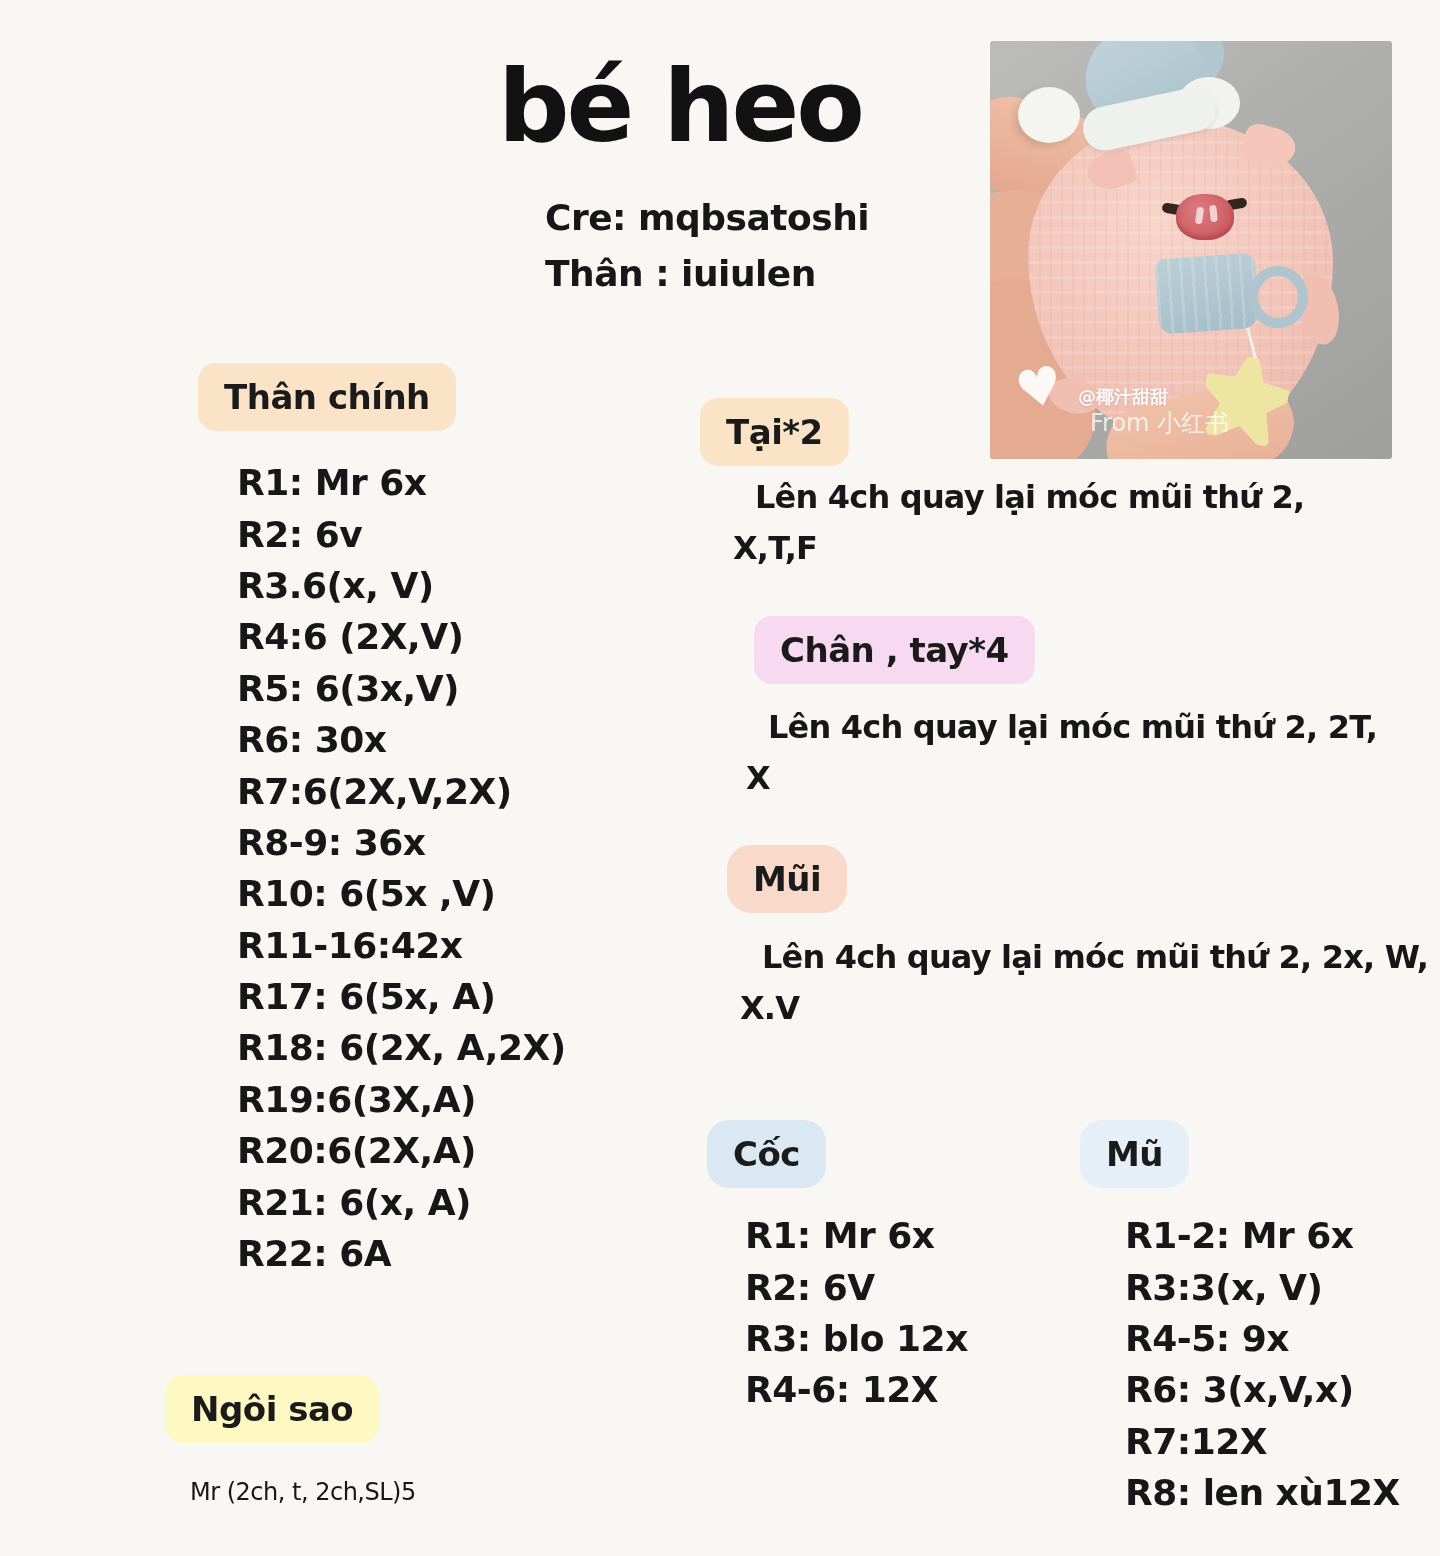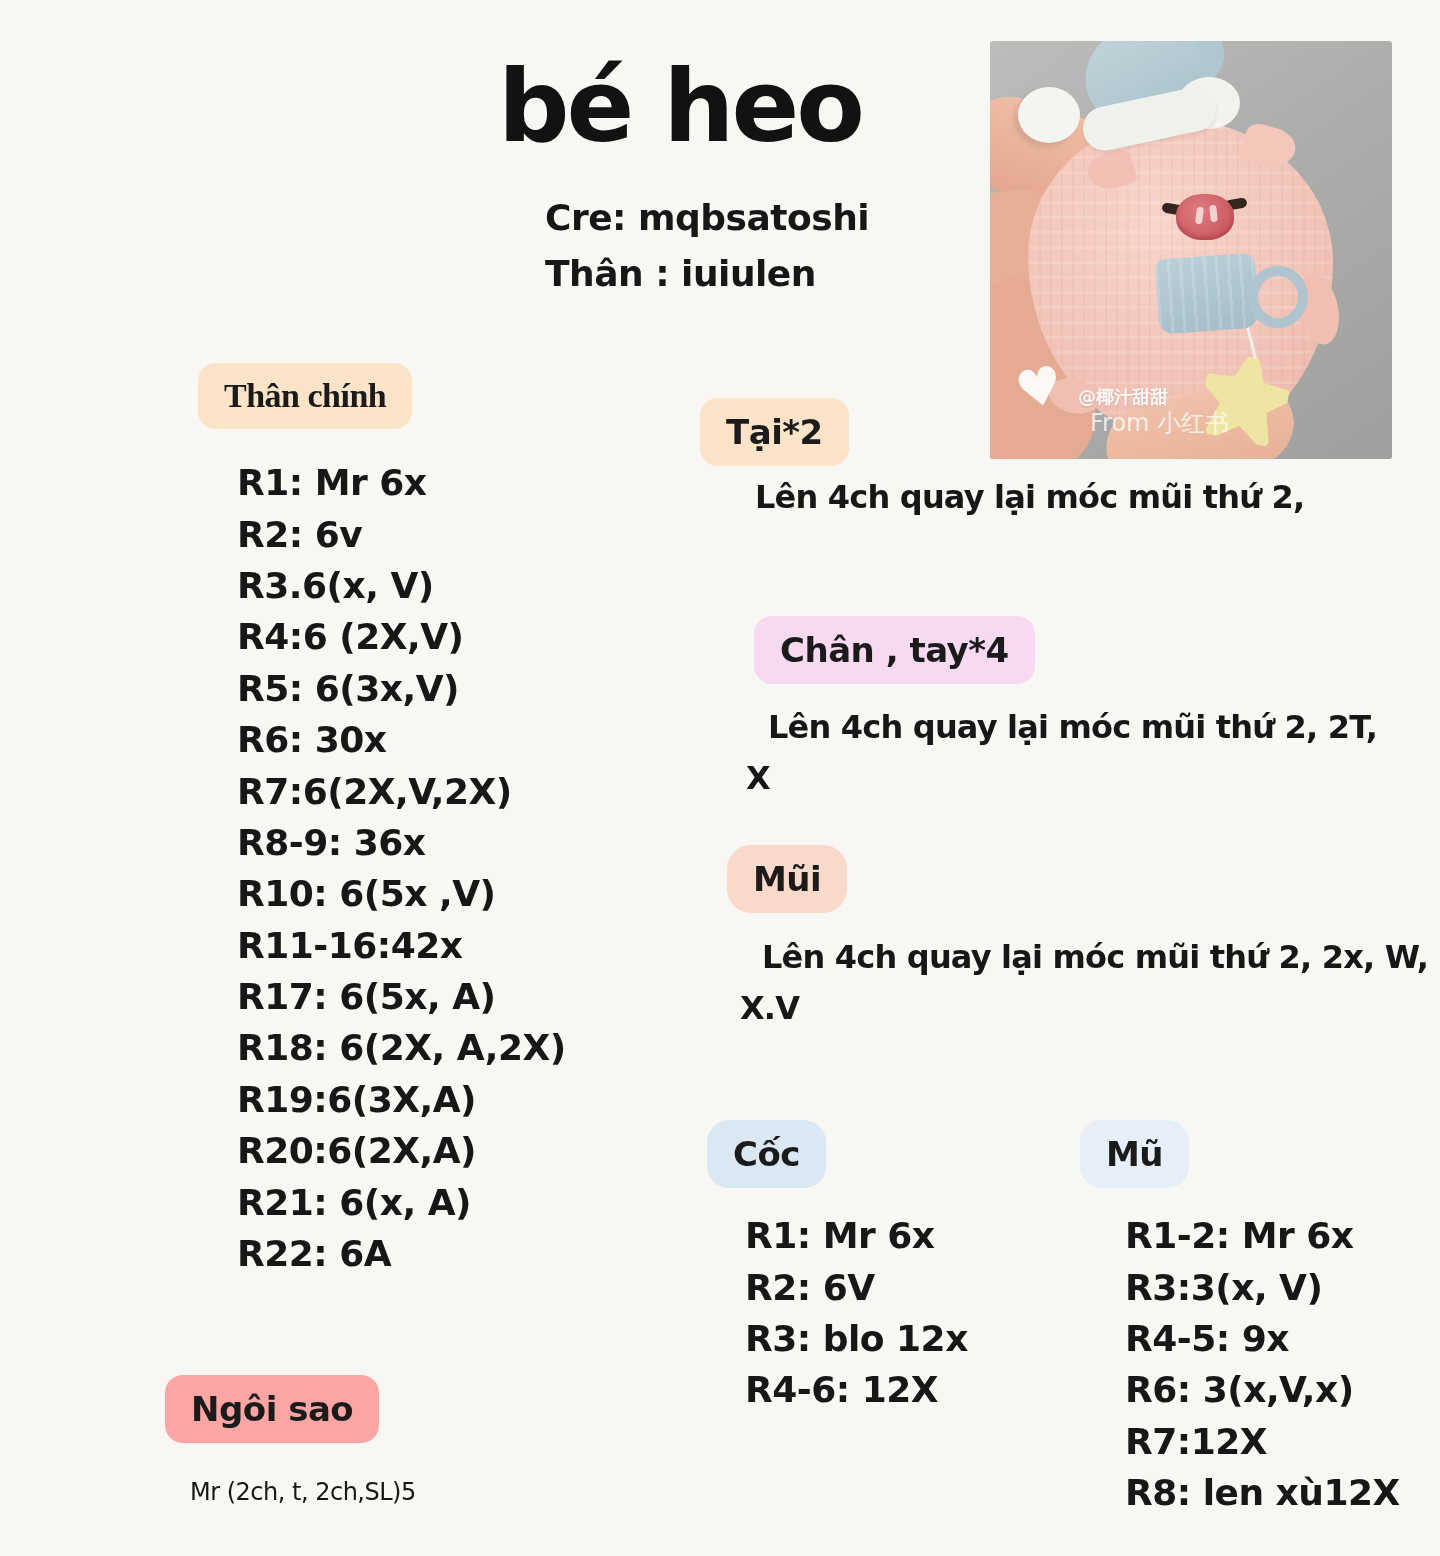--- a/index.html
+++ b/index.html
@@ -132,21 +132,21 @@
       <path d="M50 4 L62 34 L96 37 L69 58 L80 94 L50 73 L20 94 L31 58 L4 37 L38 34 Z" fill="#efe5a3" stroke="#efe5a3" stroke-width="16" stroke-linejoin="round"></path>
     </svg>
   </div>
   <div class="wm">
     <div class="wm-heart">♥</div>
     <div class="wm-handle">@椰汁甜甜</div>
     <div class="wm-from">From 小红书</div>
   </div>
 </figure>
 
-<div class="abs badge" style="left: 198px; top: 363px; background-color: rgb(250, 227, 198); font-family: Liberation Serif, serif;">Thân chính</div>
+<div class="abs badge" style="left: 198px; top: 363px; background-color: rgb(250, 227, 198);">Thân chính</div>
 <div class="abs rows" style="left:237px;top:457px;">
   <div class="row">R1: Mr 6x</div>
   <div class="row">R2: 6v</div>
   <div class="row">R3.6(x, V)</div>
   <div class="row">R4:6 (2X,V)</div>
   <div class="row">R5: 6(3x,V)</div>
   <div class="row">R6: 30x</div>
   <div class="row">R7:6(2X,V,2X)</div>
   <div class="row">R8-9: 36x</div>
   <div class="row">R10: 6(5x ,V)</div>
@@ -155,20 +155,21 @@
   <div class="row">R18: 6(2X, A,2X)</div>
   <div class="row">R19:6(3X,A)</div>
   <div class="row">R20:6(2X,A)</div>
   <div class="row">R21: 6(x, A)</div>
   <div class="row">R22: 6A</div>
 </div>
 
 <div class="abs badge" style="left: 700px; top: 398px; background-color: rgb(250, 227, 198);">Tại*2</div>
 <div class="abs para" style="left:733px;top:472px;">
   <div class="ln1">Lên 4ch quay lại móc mũi thứ 2,</div>
+  <div>X,T,F</div>
 </div>
 
 <div class="abs badge" style="left: 710px; top: 616px; background-color: rgb(247, 217, 241); margin-left: 44px;">Chân , tay*4</div>
 <div class="abs para" style="left:746px;top:702px;">
   <div class="ln1">Lên 4ch quay lại móc mũi thứ 2, 2T,</div>
   <div>X</div>
 </div>
 
 <div class="abs badge" style="left: 727px; top: 845px; border-radius: 24px; background-color: rgb(249, 217, 201);">Mũi</div>
 <div class="abs para" style="left:740px;top:932px;">
@@ -187,14 +188,14 @@
 <div class="abs badge" style="left: 1080px; top: 1120px; border-radius: 22px; background-color: rgb(230, 239, 248);">Mũ</div>
 <div class="abs rows" style="left:1125px;top:1210px;">
   <div class="row">R1-2: Mr 6x</div>
   <div class="row">R3:3(x, V)</div>
   <div class="row">R4-5: 9x</div>
   <div class="row">R6: 3(x,V,x)</div>
   <div class="row">R7:12X</div>
   <div class="row">R8: len xù12X</div>
 </div>
 
-<div class="abs badge" style="left: 165px; top: 1375px; background-color: #fca5a5;">Ngôi sao</div>
+<div class="abs badge" style="left: 165px; top: 1375px; background-color: #fef9c3;">Ngôi sao</div>
 <div class="abs note" style="left:190px;top:1478px;">Mr (2ch, t, 2ch,SL)5</div>
 
 </body></html>

